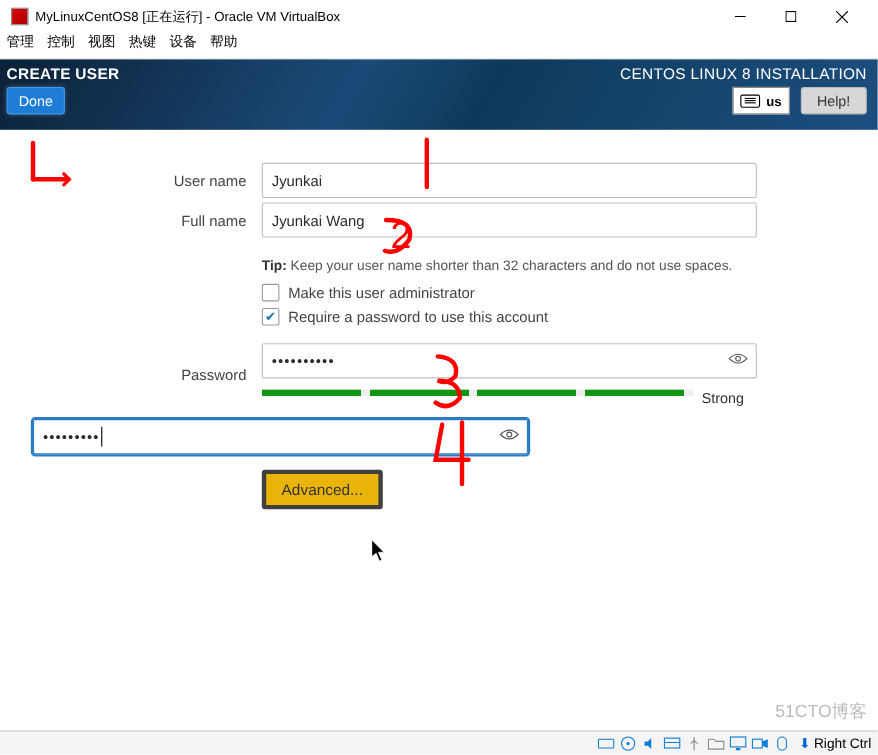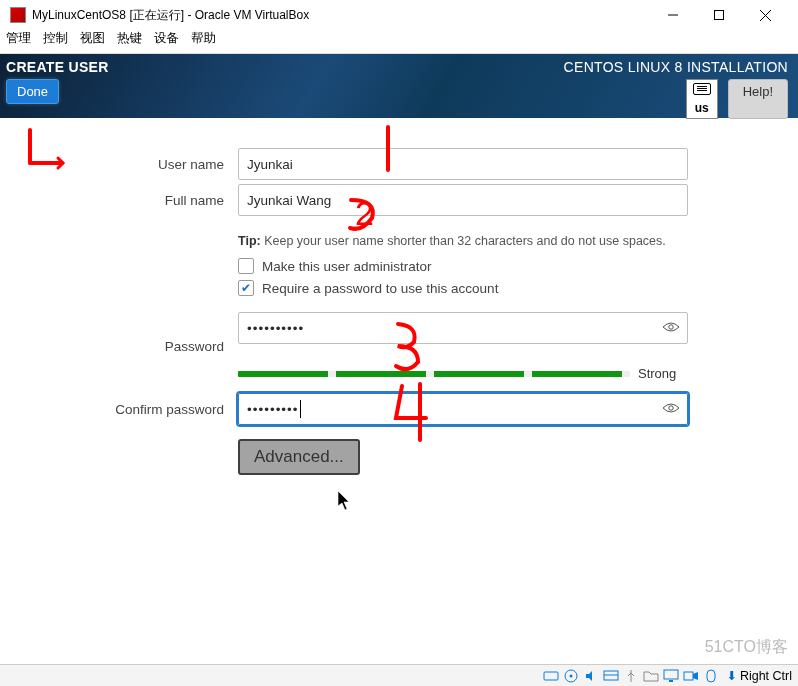--- a/index.html
+++ b/index.html
@@ -33,21 +33,21 @@
       background: #1c7cd6; color: #fff; border: 1px solid #3c9cf0; border-radius: 3px; font-size: 13px;
       box-shadow: 0 0 4px rgba(255,255,255,0.2);
     }
     .help-btn {
       margin-top: 4px; display:inline-block; padding: 4px 14px;
       background: #d7d7d7; color: #333; border: 1px solid #bbb; border-radius: 3px; font-size: 13px;
     }
     .kb-indicator {
       margin-top: 4px; display: inline-flex; align-items: center;
       background: #fff; color: #000; font-weight: 700; font-size: 12px;
-      padding: 3px 6px; border: 1px solid #888; gap:6px;flex-direction:column;
+      padding: 3px 6px; border: 1px solid #888; gap:6px;
     }
     .kb-icon { width:18px; height:12px; border:1px solid #000; position:relative; border-radius:2px;}
     .kb-icon::after{content:"";position:absolute;left:3px;top:2px;right:3px;height:1px;background:#000;box-shadow:0 2px 0 #000,0 4px 0 #000;}
 
     
     .form-area { padding: 30px 30px 0 30px; position: relative; }
     .row { display:flex; align-items: center; margin-bottom: 14px; }
     .lbl { width: 208px; text-align:right; padding-right: 14px; font-size: 13.5px; color:#444; }
     .field { flex:1; }
     .txt {
@@ -55,27 +55,27 @@
       padding: 0 8px; font-size:13.5px; color:#2b2b2b; display:flex; align-items:center;
     }
     .txt.focus { outline: 2px solid #2a7cc7; border-color:#2a7cc7; }
     .tip { font-size: 12.5px; color:#555; margin: 4px 0 10px 0; }
     .tip b { color:#333; }
     .chk-row { display:flex; align-items: center; gap:8px; margin: 6px 0; }
     .chk { width:16px; height:16px; border:1px solid #999; border-radius:2px; background:#fff; display:flex; align-items:center; justify-content:center; font-size:12px; color:#1a6fb5; }
 
     .pw-wrap { position:relative; width:450px; }
     .eye { position:absolute; right:8px; top:50%; transform:translateY(-50%); color:#555; }
-    .strength { display:flex; align-items:center; gap:8px; margin-top:22px; }
+    .strength { display:flex; align-items:flex-start; gap:8px; margin-top:10px; }
     .strength-bar { width:392px; height:6px; background:#eee; position:relative; border-radius:1px; overflow:hidden; }
     .strength-fill { height:100%; background: repeating-linear-gradient(90deg,#109610 0 90px, transparent 90px 98px); }
     .strength-label { font-size: 13px; color:#333; }
 
     .advanced-btn {
-      padding: 6px 14px; border:2px solid #404040; background:#a3a3a3; border-radius:3px; font-size:17px; color:#333;
+      padding: 6px 14px; border:4px solid #404040; background:#eab308; border-radius:3px; font-size:14px; color:#333;
     }
 
     .cursor-arrow { position:absolute; left:338px; top:491px; color:#000; pointer-events:none; }
 
     
     .vb-status { position:absolute; left:0; right:0; bottom:0; height:22px; border-top:1px solid #ccc; display:flex; align-items:center; justify-content:flex-end; padding:0 6px; gap:2px; background:#f4f4f4;}
     .vb-sicon { width:18px; height:16px; color:#0a7dd6; display:flex; align-items:center; justify-content:center; }
     .vb-sicon.gray { color:#888; }
     .hostkey { font-size:12.5px; color:#000; margin-left:4px; display:flex; align-items:center; gap:3px; }
     .hostkey .dn { color:#0066cc; }
@@ -187,21 +187,20 @@
       <div class="strength">
         <div class="strength-bar">
             <div class="strength-fill" style="width:100%"></div>
           </div>
         <div class="strength-label">Strong</div>
       </div>
     </div>
   </div>
 
   <div class="row" style="margin-top:12px;">
-    <div class="lbl">Confirm password</div>
     <div class="field">
       <div class="pw-wrap">
         <div class="txt focus">
             <span style="letter-spacing:1px;">•••••••••</span>
             <span style="border-left:1px solid #000;height:18px;margin-left:1px;"></span>
           </div>
         <span class="eye">
           <svg width="18" height="12" viewBox="0 0 18 12">
               <path d="M1 6 Q9 -2 17 6 Q9 14 1 6 Z" fill="none" stroke="#555" stroke-width="1"></path>
               <circle cx="9" cy="6" r="2.2" fill="none" stroke="#555" stroke-width="1"></circle>

